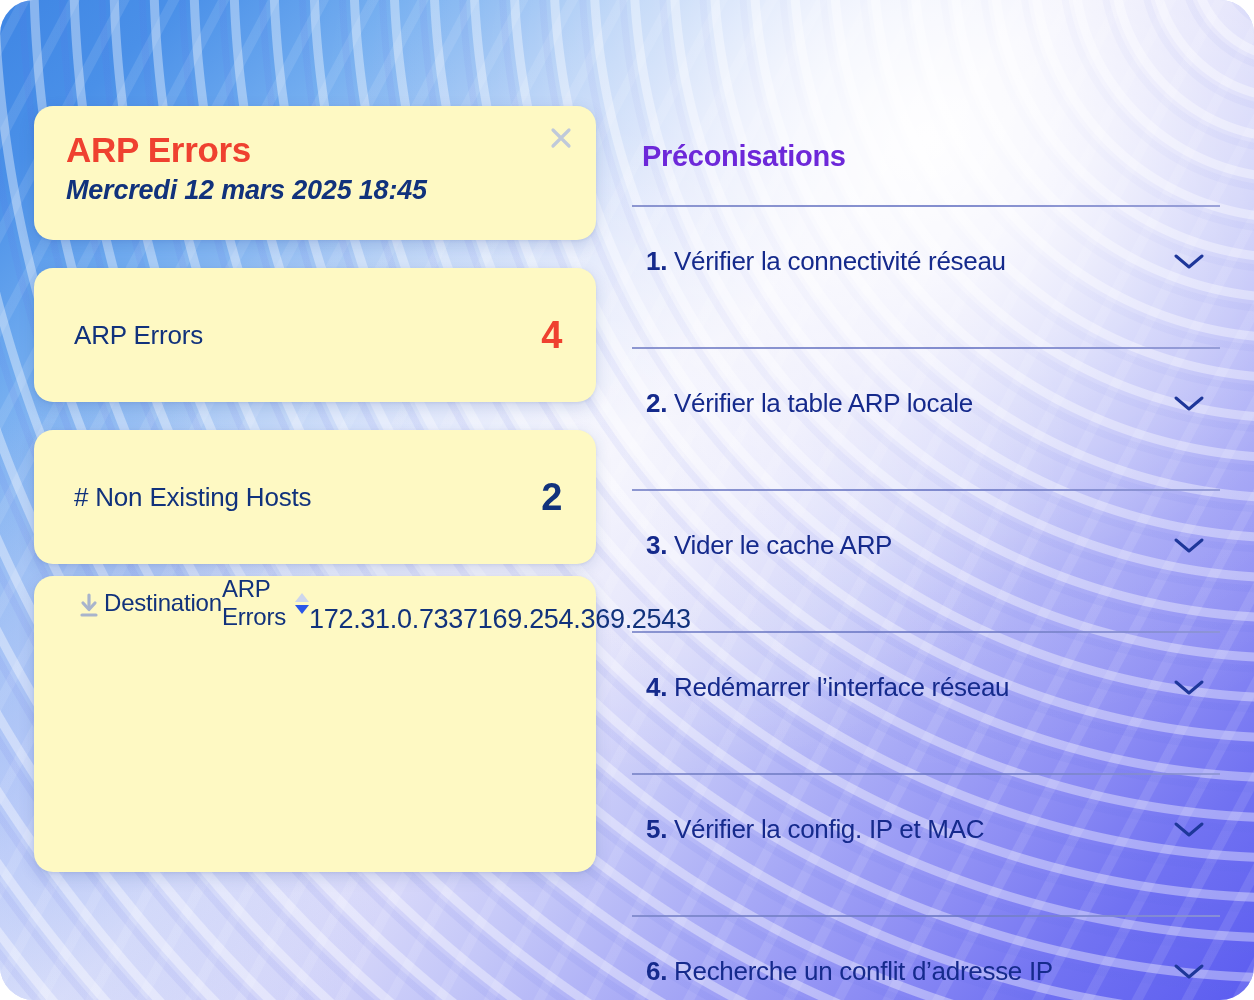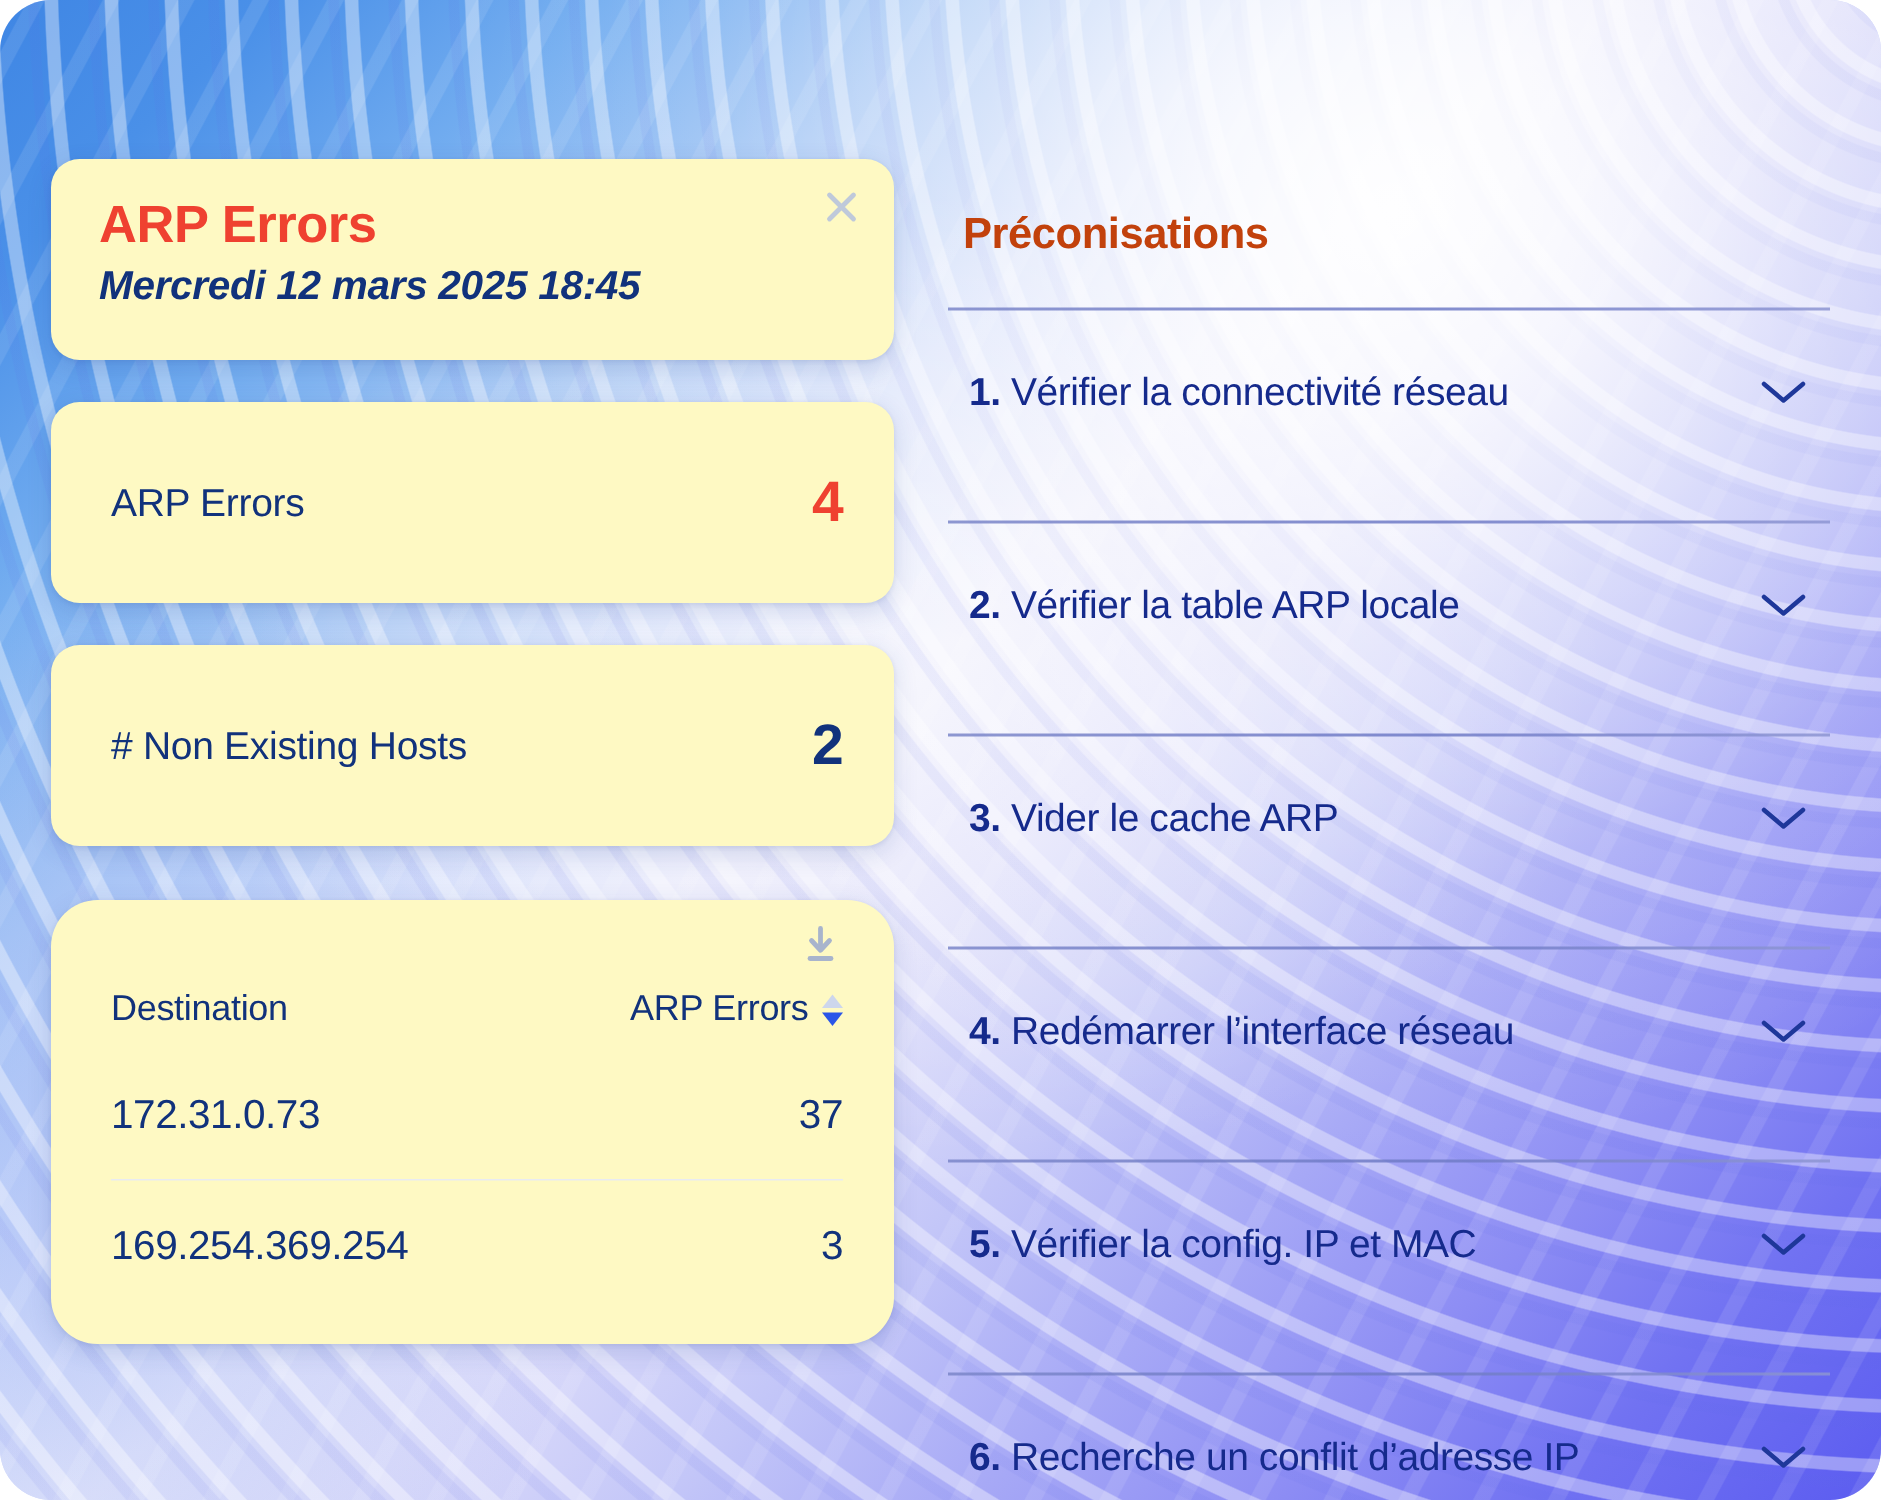--- a/index.html
+++ b/index.html
@@ -142,23 +142,23 @@
   .metric-card{
     height:134px; margin-top:28px;
     display:flex; align-items:center; justify-content:space-between;
     padding:0 34px 0 40px;
   }
   .metric-label{ font-size:26px; color:#11327c; letter-spacing:-.2px; }
   .metric-value{ font-size:38px; font-weight:bold; letter-spacing:-.5px; }
 
   
   .table-card{
-    height:296px; margin-top:36px;
+    height:296px; margin-top:12px;
     padding:0 34px 0 40px;
-    display:flex; flex-direction:column;border-radius:31px;
+    display:flex; flex-direction:row;
   }
   .download-row{
     height:46px; display:flex; align-items:flex-end; justify-content:flex-end;
     padding-bottom:2px;
   }
   .download-icon{ width:30px; height:28px; cursor:pointer; }
 
   .thead{
     display:flex; align-items:center; justify-content:space-between;
     height:54px;
@@ -181,21 +181,21 @@
   .td-val{ font-size:27px; color:#11327c; letter-spacing:-.3px; }
   .row-divider{ height:1px; background:#e8ebf2; }
 
   
   .right-col{
     position:absolute;
     left:632px; top:140px;
     width:588px;
   }
   .panel-title{
-    font-size:29px; font-weight:bold; color:#c2410c;
+    font-size:29px; font-weight:bold; color:#6d28d9;
     letter-spacing:-.3px;
     padding-left:10px;
   }
   .acc-divider{
     height:2px;
     background:linear-gradient(90deg,#7b86c9 0%,#6e7ac6 55%,#8d95d2 100%);
     opacity:.85;
     margin-top:32px;
   }
   .acc-item{

